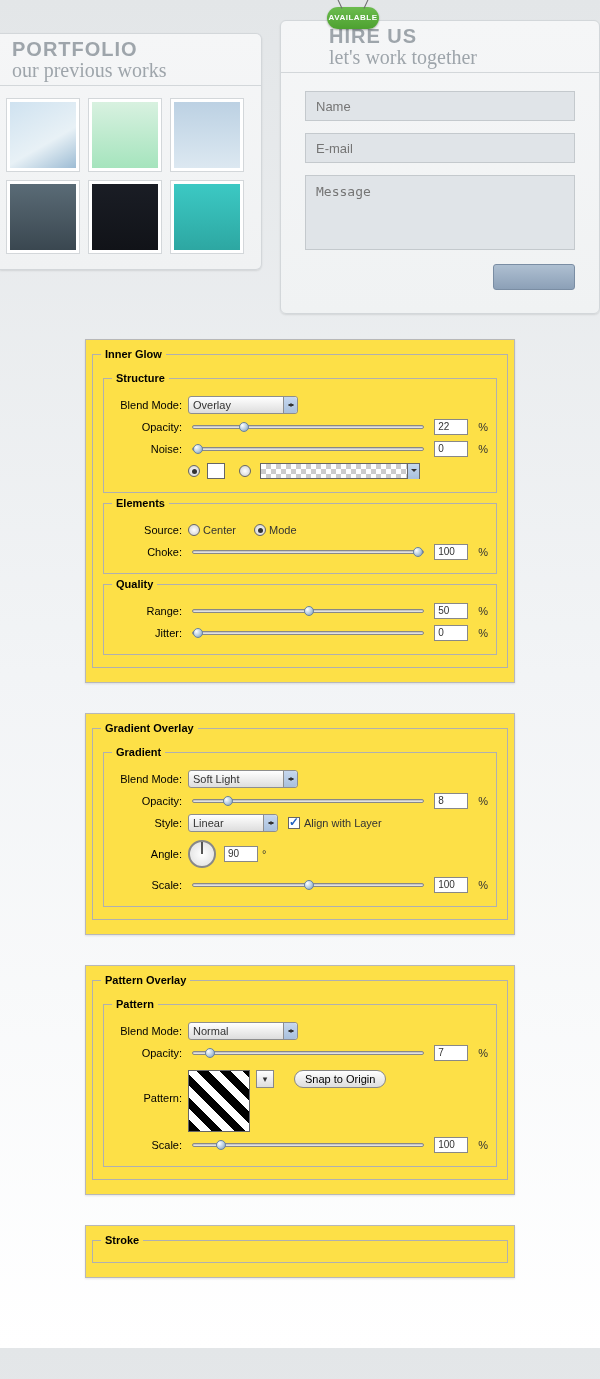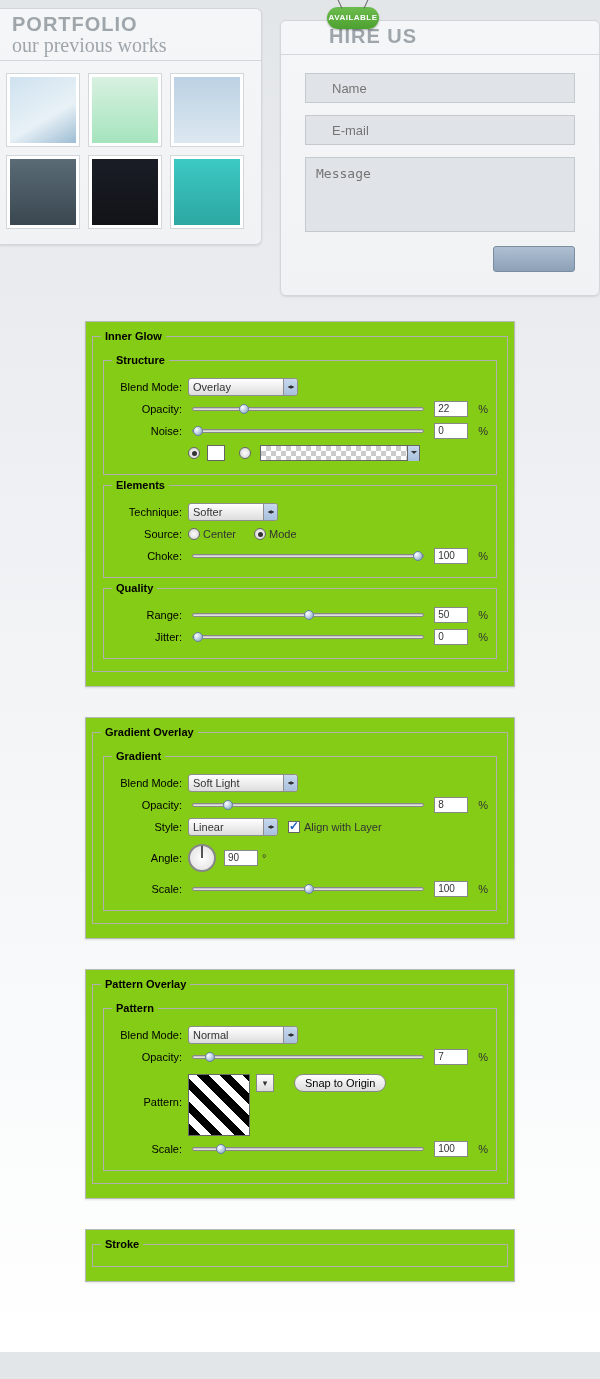--- a/index.html
+++ b/index.html
@@ -13,38 +13,38 @@
   }
   .top { display:flex; gap:10px; align-items:flex-start; padding:0 0 25px 0; position:relative;}
   .card {
     background: linear-gradient(#f5f6f7,#f0f2f3);
     border:1px solid #d3d7da;
     border-radius:6px;
     padding:0 0 15px 0;
     position:relative;
     box-shadow: 0 1px 2px rgba(0,0,0,.1);
   }
-  .card.portfolio { width:262px; border-left:none; border-top-left-radius:0; border-bottom-left-radius:0; margin-top:8px; }
+  .card.portfolio { width:262px; border-left:none; border-top-left-radius:0; border-bottom-left-radius:0; margin-top:33px; }
   .card.hire { width:320px; margin-left:auto; margin-top:20px;}
   .card-header { padding:4px 12px 6px; border-bottom:1px solid #d3d7da; }
   .card-header h3 { margin:0; font-family: Arial; font-size:20px; font-weight:bold; letter-spacing:1px; color:#9ea5ab;}
   .card-header .sub { font-family: "Brush Script MT", cursive; font-size:20px; color:#9ea5ab; line-height:0.9;}
   .card-body { padding:12px 6px 0 6px; display:flex; flex-wrap:wrap; gap:8px;}
   .thumb { width:74px; height:74px; border:1px solid #d3d7da; background:#fff; padding:3px; }
   .thumb .img { width:100%; height:100%; }
   .t1 .img{background:linear-gradient(150deg,#cfe2f0,#e8f1f6 60%,#9dbcd4);}
   .t2 .img{background:linear-gradient(#d8f1e0,#a5e4bd);}
   .t3 .img{background:linear-gradient(#bcd1e3,#dce8f1);}
   .t4 .img{background:linear-gradient(#5a6b76,#3a4750);}
   .t5 .img{background:linear-gradient(#1a1d25,#111318);}
   .t6 .img{background:linear-gradient(#3cc9c4,#2da7a2);}
   .hire-body { padding:18px 24px 8px; }
   .finput {
     width:100%; height:30px; border:1px solid #c4c9cd;
-    background:#e0e4e8; margin-bottom:12px; padding:0 26px;
+    background:#e0e4e8; margin-bottom:12px; padding:0 10px;
     color:#8a9096; font-size:13px;
   }
   .farea { height:75px; resize:none; padding:8px 10px; line-height:1.3;}
   .fbtn { width:82px; height:26px; float:right; border:1px solid #7a8da3;
     background:linear-gradient(#aebfd1,#8ca0b7); border-radius:3px;}
   .badge {
     position:absolute; top:-14px; left:18px; z-index:5;
   }
   .sign {
     width:52px; height:22px; border-radius:11px;
@@ -57,21 +57,21 @@
   .sign:before, .sign:after {
     content:""; position:absolute; top:-10px; width:1px; height:12px; background:#6a6a6a;
   }
   .sign:before{ left:12px; transform:rotate(-25deg);}
   .sign:after{ right:12px; transform:rotate(25deg);}
   .hire .card-header { padding-left:48px; }
 
   
   .dialogs { padding:0 20px 40px; }
   .panel {
-    background:#84cc16; border:1px solid #b8b8b8;
+    background:#fde047; border:1px solid #b8b8b8;
     margin:0 auto 30px auto; padding:4px 4px 10px 4px;
     width:430px;
     box-shadow:0 1px 2px rgba(0,0,0,.1);
   }
   fieldset {
     border:1px solid #b0b0b0; margin:4px 2px; padding:8px 8px 8px 8px;
     position:relative;
   }
   fieldset > legend { padding:0 4px; font-weight:bold; font-size:11px; color:#000;}
   .row { display:flex; align-items:center; margin:4px 0; min-height:18px;}
@@ -165,20 +165,21 @@
     </div>
   </div>
 
   <div class="card hire">
     <div class="badge">
 
       <div class="sign">AVAILABLE</div>
     </div>
     <div class="card-header">
       <h3>HIRE US</h3>
+      <div class="sub">let's work together</div>
     </div>
     <div class="hire-body">
       <input class="finput" placeholder="Name" style="">
       <input class="finput" placeholder="E-mail" style="">
       <textarea class="finput farea" placeholder="Message" style=""></textarea>
       <button class="fbtn"></button>
       <div style="clear:both"></div>
     </div>
   </div>
 </div>
@@ -227,27 +228,20 @@
         <span style="width:6px"></span>
         <div class="gradstrip checker" style="flex:0 0 160px">
               <div class="d"></div>
             </div>
       </div>
     </fieldset>
 
     <fieldset>
           <legend>Elements</legend>
       <div class="row">
-        <span class="lab">Technique:</span>
-        <div class="select" style="width:70px">
-          <span>Softer</span>
-              <span class="arrows"></span>
-        </div>
-      </div>
-      <div class="row">
         <span class="lab">Source:</span>
         <span class="radio"></span>
         <span>Center</span>
         <span style="width:18px"></span>
         <span class="radio checked"></span>
         <span>Mode</span>
       </div>
       <div class="row">
         <span class="lab">Choke:</span>
         <div class="slider-wrap">

